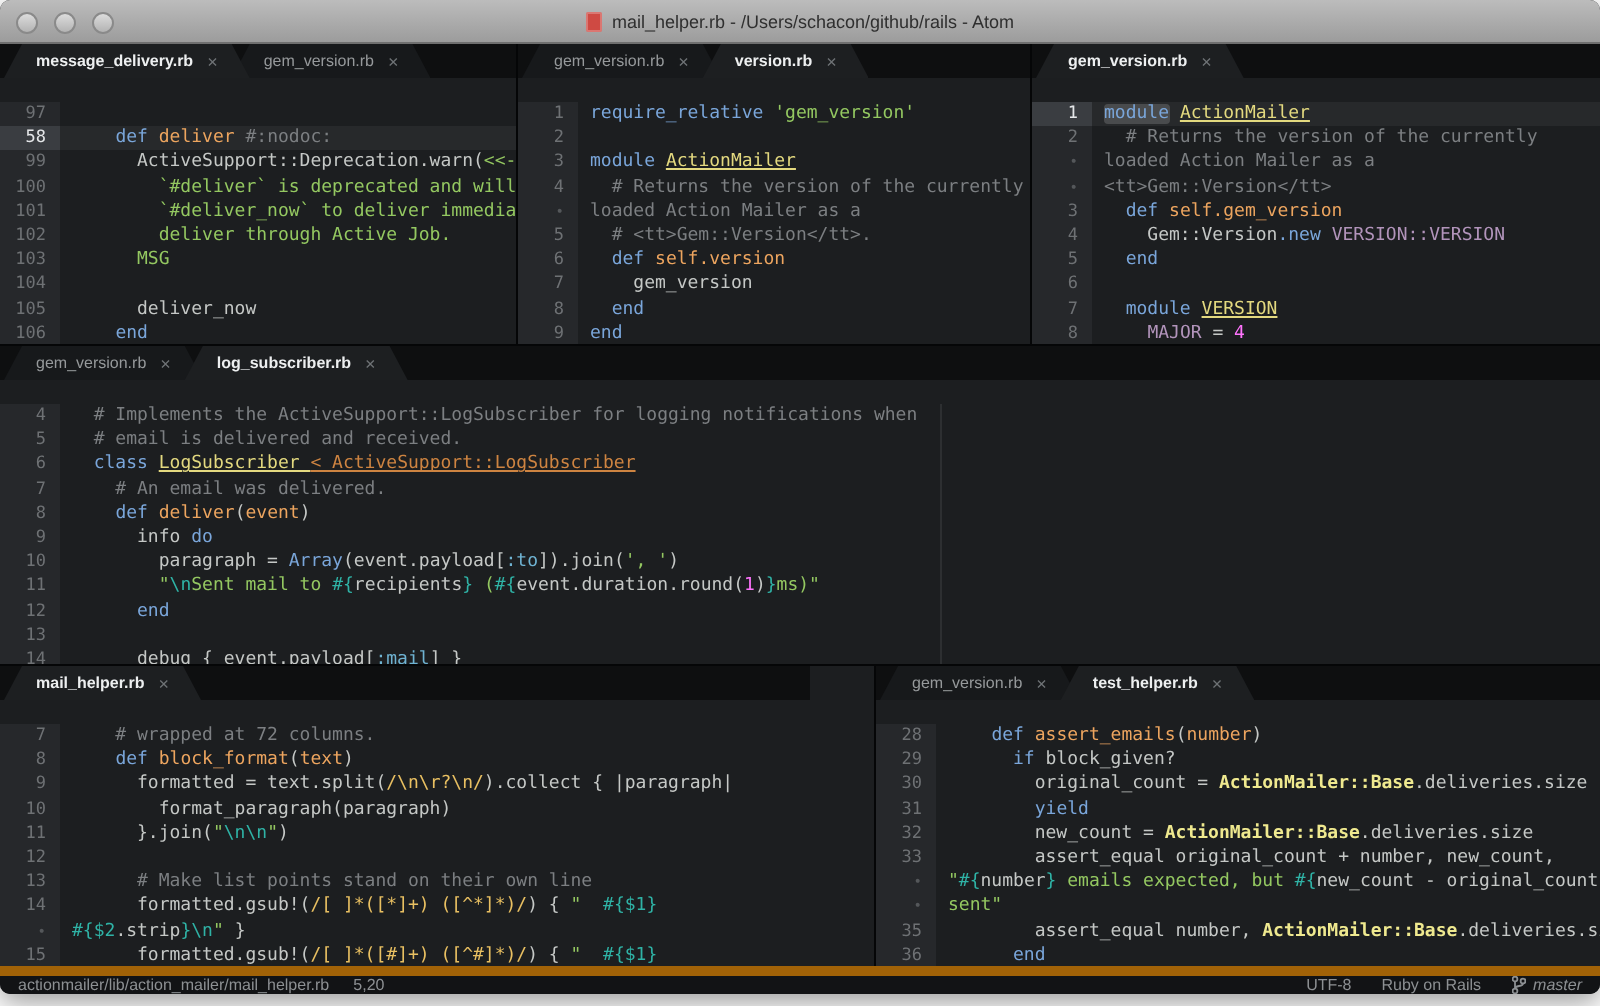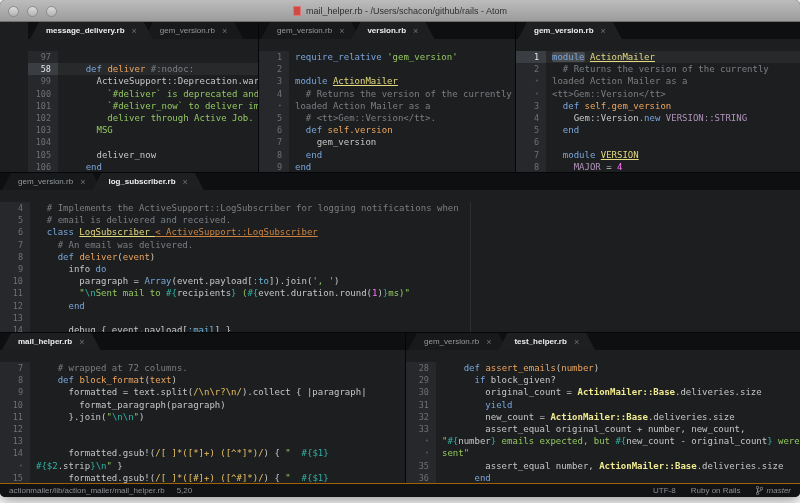--- a/index.html
+++ b/index.html
@@ -16,25 +16,25 @@
   .tl-btn { width:11px; height:11px; border-radius:50%; border:1px solid #8a8a8a;
             background:linear-gradient(#dcdcdc,#b3b3b3); }
   .title { font-size:9px; color:#2f2f2f; display:flex; align-items:center; gap:5px; }
   .file-ico { width:8px; height:10px; background:#cf4a43; border-radius:1px;
               box-shadow:inset 0 0 0 1px rgba(255,255,255,.25); }
   
   .main { flex:1 1 auto; display:flex; flex-direction:column; min-height:0; }
   .prow { display:flex; min-height:0; }
   .row1 { height:150px; flex:0 0 150px; }
   .row2 { height:160px; flex:0 0 160px; }
-  .row3 { flex:1 1 auto; }
+  .row3 { flex:1 1 auto;gap:32px; }
   .pane { display:flex; flex-direction:column; min-width:0; overflow:hidden; background:#1c1e20; }
   .pane + .pane { border-left:1px solid #050607; }
   .prow + .prow { border-top:1px solid #050607; }
-  .p-tl { width:258px; flex:0 0 258px;padding-left:28px; }
+  .p-tl { width:258px; flex:0 0 258px; }
   .p-tm { width:257px; flex:0 0 257px; }
   .p-tr { flex:1 1 auto; }
   .p-m  { flex:1 1 auto; }
   .p-bl { width:405px; flex:0 0 405px; }
   .p-br { flex:1 1 auto; }
   
   .tab-bar { height:17px; flex:0 0 17px; background:#0e0f10; display:flex; align-items:stretch;
              padding-left:2px; overflow:hidden; }
   .tab { position:relative; display:flex; align-items:center; gap:7px;
          padding:0 16px 0 16px; margin-right:-9px; font-size:8px; color:#96999b;
@@ -56,21 +56,21 @@
   .wrap-guide { position:absolute; top:0; bottom:0; left:470px; width:1px;
                 background:rgba(255,255,255,.08); }
   
   .tx{color:#c5c8c6} .kw{color:#7aa6da} .fn{color:#eda55f} .cm{color:#7c7f82}
   .st{color:#94c861} .cl{color:#e3d97f;text-decoration:underline}
   .clref{color:#efe98f;font-weight:bold} .inh{color:#ce8441;text-decoration:underline}
   .co{color:#b294bb} .nu{color:#ff73fd} .esc{color:#2fb3a6} .rx{color:#e9c062}
   .sym{color:#6fb3d2}
   .sel{background:rgba(255,255,255,.16);border-radius:2px}
   
-  .statusbar { height:14px; flex:0 0 14px; background:#121315; border-top:1px solid #a16207;
+  .statusbar { height:14px; flex:0 0 14px; background:#121315; border-top:5px solid #a16207;
                display:flex; align-items:center; justify-content:space-between;
                padding:0 9px; font-size:8px; color:#8d9093;gap:44px; }
   .sb-left, .sb-right { display:flex; align-items:center; gap:12px; }
   .sb-right { gap:15px; }
   .branch { display:flex; align-items:center; gap:4px;font-style:italic; }
 </style>
 </head>
 <body>
 
 <div class="window">
@@ -229,21 +229,21 @@
               <div class="line">
                 <span class="gutter wrap">•</span>
                 <span class="src"><span class="cm">&lt;tt&gt;Gem::Version&lt;/tt&gt;</span></span>
               </div>
               <div class="line">
                 <span class="gutter">3</span>
                 <span class="src"><span class="tx">  </span><span class="kw">def </span><span class="fn">self.gem_version</span></span>
               </div>
               <div class="line">
                 <span class="gutter">4</span>
-                <span class="src"><span class="tx">    Gem::Version</span><span class="kw">.new</span><span class="tx"> </span><span class="co">VERSION::STRING</span></span>
+                <span class="src"><span class="tx">    Gem::Version</span><span class="kw">.new</span><span class="tx"> </span><span class="co">VERSION::VERSION</span></span>
               </div>
               <div class="line">
                 <span class="gutter">5</span>
                 <span class="src"><span class="tx">  </span><span class="kw">end</span></span>
               </div>
               <div class="line">
                 <span class="gutter">6</span>
                 <span class="src"></span>
               </div>
               <div class="line">
@@ -358,20 +358,21 @@
               <div class="line">
                 <span class="gutter">11</span>
                 <span class="src"><span class="tx">      }.join(</span><span class="st">"</span><span class="esc">\n\n</span><span class="st">"</span><span class="tx">)</span></span>
               </div>
               <div class="line">
                 <span class="gutter">12</span>
                 <span class="src"></span>
               </div>
               <div class="line">
                 <span class="gutter">13</span>
+                <span class="src"><span class="cm">      # Make list points stand on their own line</span></span>
               </div>
               <div class="line">
                 <span class="gutter">14</span>
                 <span class="src"><span class="tx">      formatted.gsub!(</span><span class="rx">/[ ]*([*]+) ([^*]*)/</span><span class="tx">) { </span><span class="st">"  </span><span class="esc">#{$1}</span><span class="st"> </span></span>
               </div>
               <div class="line">
                 <span class="gutter wrap">•</span>
                 <span class="src"><span class="esc">#{$2</span><span class="tx">.strip</span><span class="esc">}</span><span class="esc">\n</span><span class="st">" </span><span class="tx">}</span></span>
               </div>
               <div class="line">

